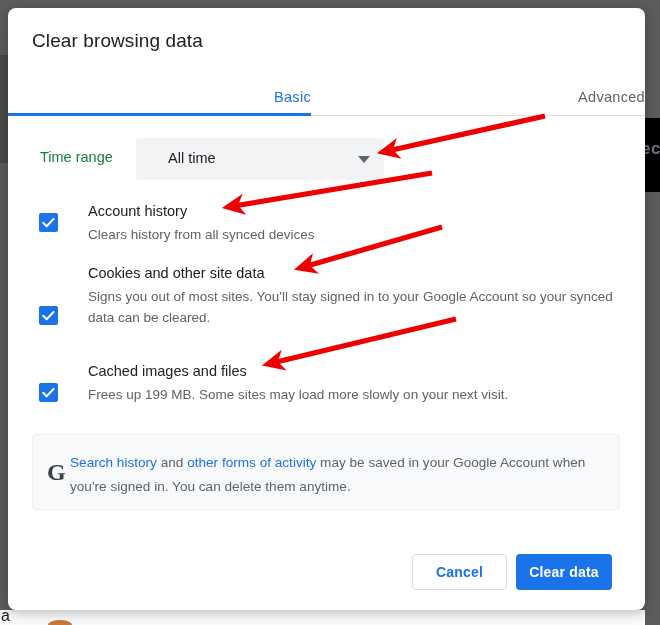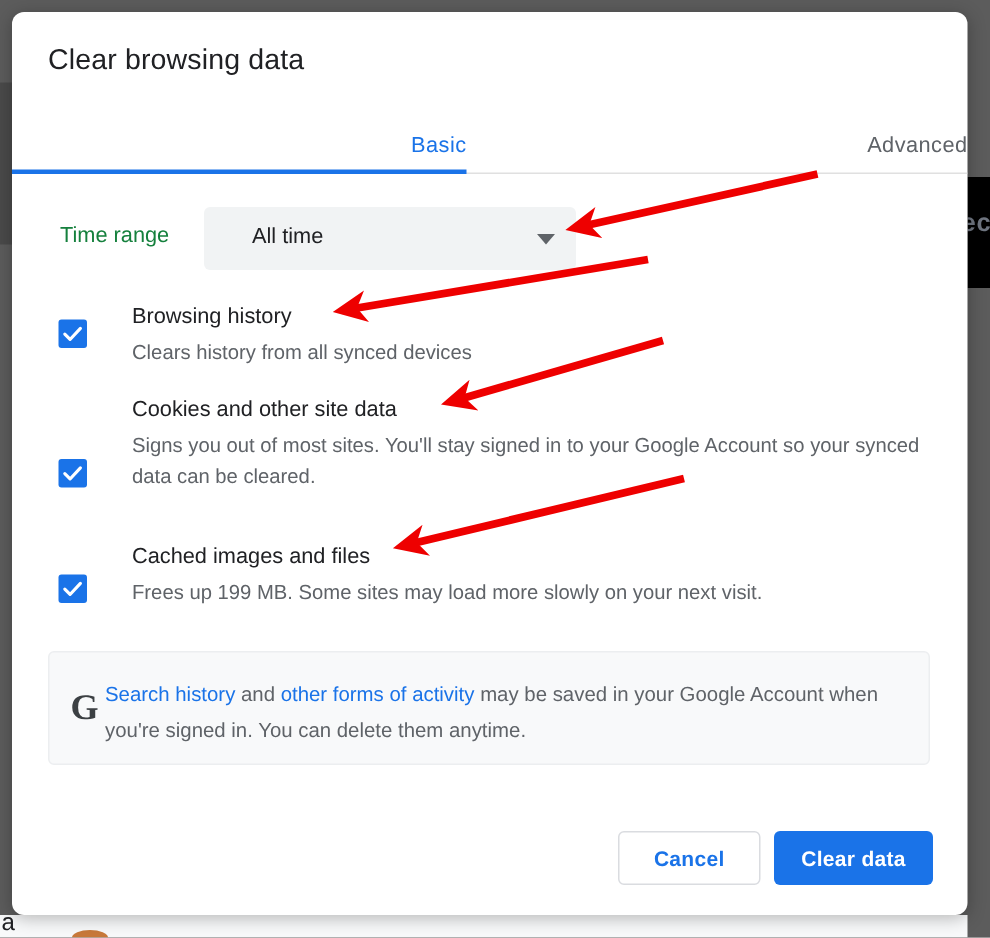--- a/index.html
+++ b/index.html
@@ -281,21 +281,21 @@
     left: 404px;
     top: 546px;
     width: 95px;
     background: #ffffff;
     border: 1px solid #dadce0;
     color: #1a73e8;
   }
   .btn-primary {
     left: 508px;
     top: 546px;
-    width: 106px;
+    width: 96px;
     background: #1a73e8;
     border: none;
     color: #ffffff;
   }
 
   
   #annotations {
     position: absolute;
     inset: 0;
     pointer-events: none;
@@ -335,21 +335,21 @@
     </div>
   </div>
 
   <div class="cb-row r1">
     <span class="cb-box">
       <svg width="19" height="19" viewBox="0 0 19 19" aria-hidden="true">
         <path d="M4.2 9.8 L7.7 13.3 L14.6 5.9" fill="none" stroke="#ffffff" stroke-width="2.1" stroke-linecap="round" stroke-linejoin="round"></path>
       </svg>
     </span>
     <div class="cb-text">
-      <p class="cb-title">Browsing history</p>
+      <p class="cb-title">Account history</p>
       <p class="cb-desc">Clears history from all synced devices</p>
     </div>
   </div>
 
   <div class="cb-row r2">
     <span class="cb-box">
       <svg width="19" height="19" viewBox="0 0 19 19" aria-hidden="true">
         <path d="M4.2 9.8 L7.7 13.3 L14.6 5.9" fill="none" stroke="#ffffff" stroke-width="2.1" stroke-linecap="round" stroke-linejoin="round"></path>
       </svg>
     </span>

